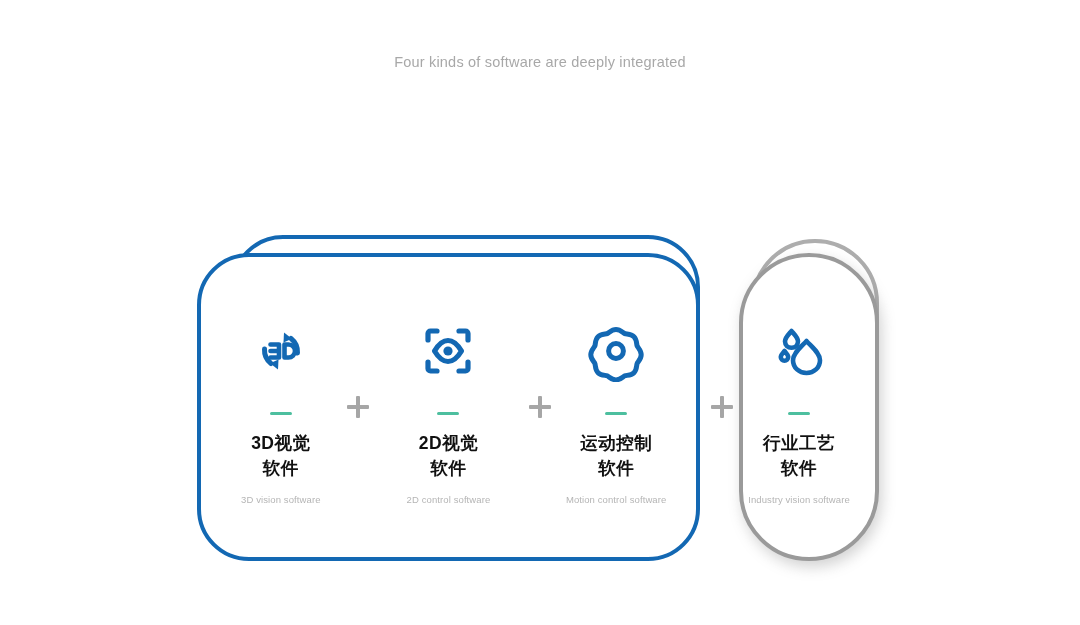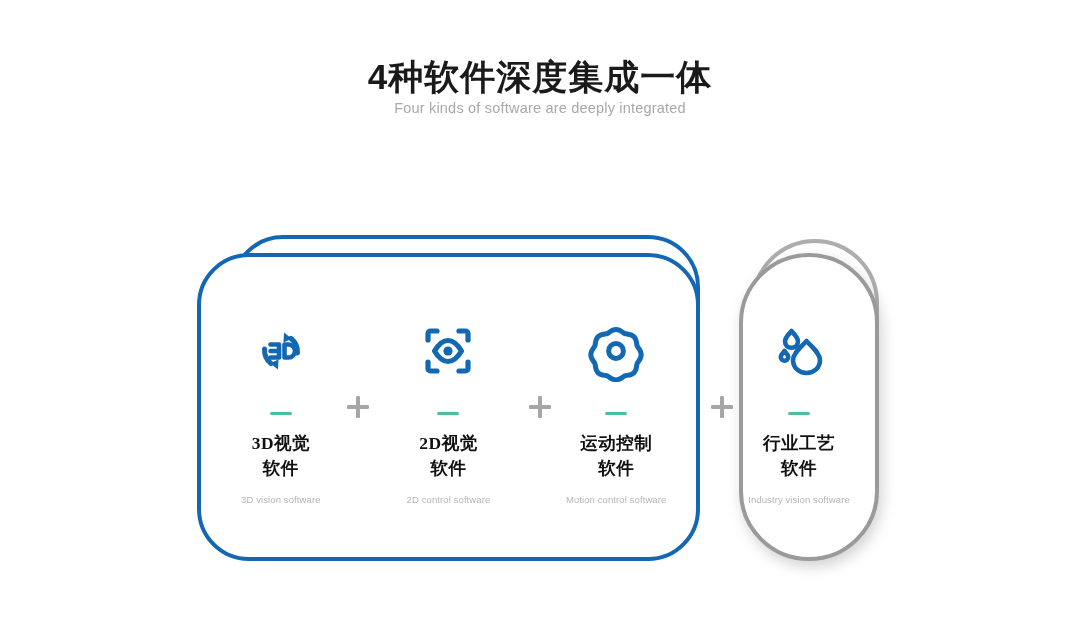--- a/index.html
+++ b/index.html
@@ -154,21 +154,20 @@
     margin-bottom: 16px;
   }
   .card-title {
     font-size: 17.5px;
     font-weight: bold;
     color: #111111;
     line-height: 25px;
     text-align: center;
     letter-spacing: 0.5px;
     white-space: pre-line;
-    font-family: Liberation Serif, serif;
   }
   .card-sub {
     font-size: 9.5px;
     color: #b5b5b5;
     text-align: center;
     margin-top: 13px;
     letter-spacing: 0.1px;
   }
 
   
@@ -198,21 +197,20 @@
     height: 22px;
   }
   .plus-1 { left: 347px; top: 396px; }
   .plus-2 { left: 529px; top: 396px; }
   .plus-3 { left: 711px; top: 396px; }
 </style>
 </head>
 <body>
 
 <div class="header">
-  <h1 class="title">4种软件深度集成一体</h1>
   <div class="subtitle">Four kinds of software are deeply integrated</div>
 </div>
 
 <div class="stage">
 
   <div class="group-blue">
     <div class="shell-back"></div>
     <div class="shell-front"></div>
     <div class="cards">
 

